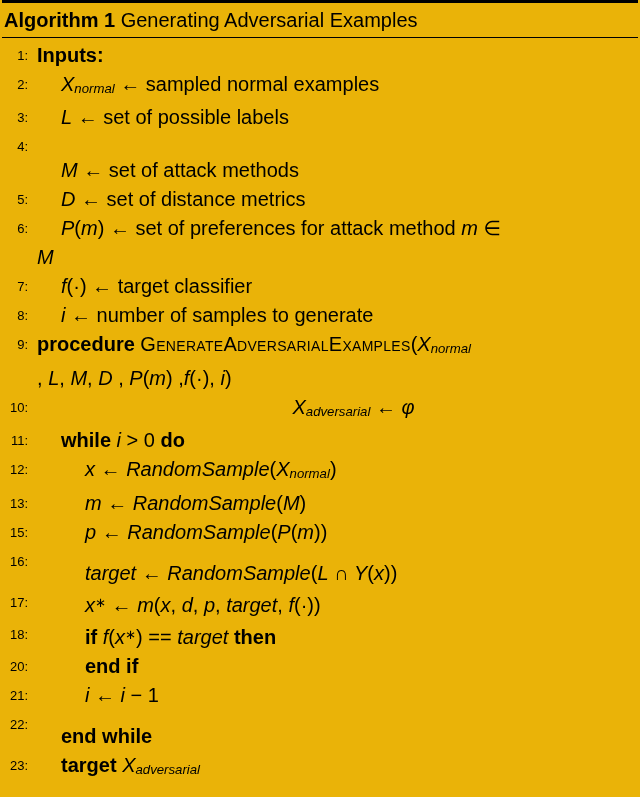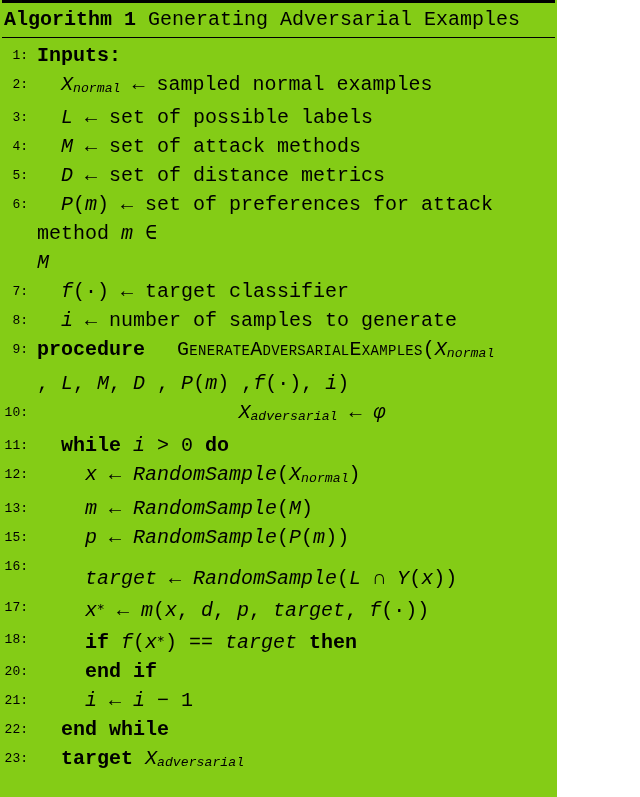--- a/index.html
+++ b/index.html
@@ -1,26 +1,26 @@
 <!DOCTYPE html>
 <html><head>
 <meta charset="utf-8">
 <style>
   html, body {
     margin: 0;
     padding: 0;
     background: #ffffff;
   }
   .page {
-    width: 557px;
+    width: 640px;
     height: 797px;
     box-sizing: border-box;
-    background: #84cc16;
+    background: #eab308;
     color: #000000;
-    font-family: Liberation Mono, monospace;
+    font-family: Liberation Sans, sans-serif;
     overflow: hidden;
   }
   .rule {
     background: #000000;
     margin: 0 2px;
   }
   .rule-thick { height: 3px; }
   .rule-thin  { height: 1px; }
   .header {
     font-size: 20px;
@@ -42,21 +42,21 @@
     font-size: 13px;
     margin-right: 9px;
     line-height: 29px;
   }
   .content {
     flex: 1;
   }
   .seg-b  { font-weight: bold; }
   .seg-m  { font-style: italic; }
   .seg-r  { font-style: normal; }
-  .seg-sc { font-variant: small-caps; letter-spacing: 0.3px; margin-left: 20px; }
+  .seg-sc { font-variant: small-caps; letter-spacing: 0.3px; }
   .seg-sub {
     font-style: italic;
     font-size: 0.66em;
     vertical-align: -0.18em;
   }
   .seg-sup {
     font-size: 0.66em;
     vertical-align: 0.4em;
   }
 </style>
@@ -77,21 +77,21 @@
       <div class="line">
         <span class="num">2:</span>
         <div class="content" style="text-indent: 24px;"><span class="seg-m">X</span><span class="seg-sub">normal</span><span class="seg-r"> ← sampled normal examples</span></div>
       </div>
       <div class="line">
         <span class="num">3:</span>
         <div class="content" style="text-indent: 24px;"><span class="seg-m">L</span><span class="seg-r"> ← set of possible labels</span></div>
       </div>
       <div class="line">
         <span class="num">4:</span>
-        <div class="content" style="text-indent: 24px;"><span class="seg-m">M</span><span class="seg-r"> ← set of attack methods</span></div>
+        <div class="content" style="text-indent: 24px; margin-top: 24px;"><span class="seg-m">M</span><span class="seg-r"> ← set of attack methods</span></div>
       </div>
       <div class="line">
         <span class="num">5:</span>
         <div class="content" style="text-indent: 24px;"><span class="seg-m">D</span><span class="seg-r"> ← set of distance metrics</span></div>
       </div>
       <div class="line">
         <span class="num">6:</span>
         <div class="content" style="text-indent: 24px;"><span class="seg-m">P</span><span class="seg-r">(</span><span class="seg-m">m</span><span class="seg-r">) ← set of preferences for attack method </span><span class="seg-m">m</span><span class="seg-r"> ∈</span><br><span class="seg-m">M</span></div>
       </div>
       <div class="line">
@@ -141,21 +141,21 @@
       <div class="line">
         <span class="num">20:</span>
         <div class="content" style="text-indent: 48px;"><span class="seg-b">end if</span></div>
       </div>
       <div class="line">
         <span class="num">21:</span>
         <div class="content" style="text-indent: 48px;"><span class="seg-m">i</span><span class="seg-r"> ← </span><span class="seg-m">i</span><span class="seg-r"> − 1</span></div>
       </div>
       <div class="line">
         <span class="num">22:</span>
-        <div class="content" style="text-indent: 24px;"><span class="seg-b">end while</span></div>
+        <div class="content" style="text-indent: 24px; margin-top: 12px;"><span class="seg-b">end while</span></div>
       </div>
       <div class="line">
         <span class="num">23:</span>
         <div class="content" style="text-indent: 24px;"><span class="seg-b">target </span><span class="seg-m">X</span><span class="seg-sub">adversarial</span></div>
       </div>
     </div>
 
 </div>
 
 </body></html>

